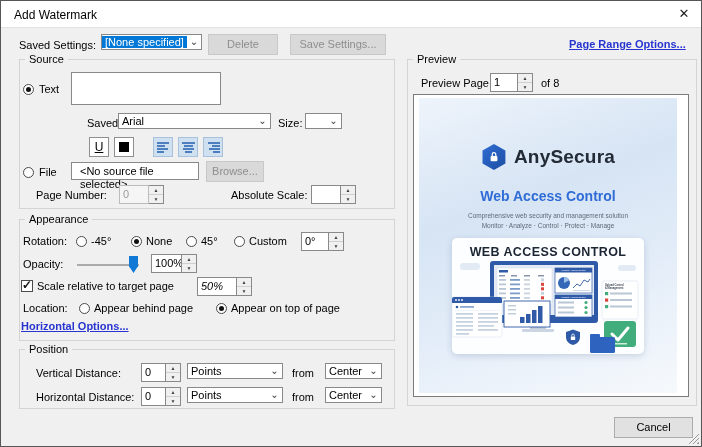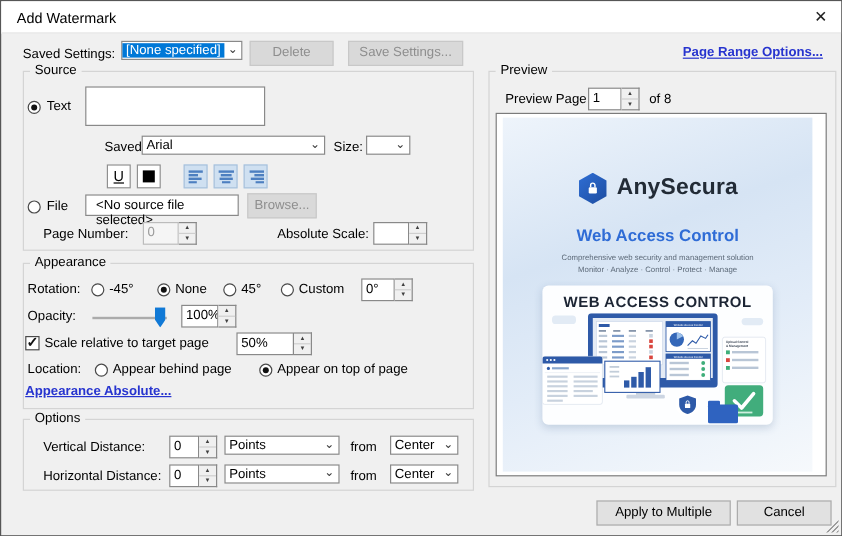--- a/index.html
+++ b/index.html
@@ -188,37 +188,37 @@
     <span class="box" style="width:31px;">100%</span>
     <span class="arrows">
       <span>▲</span>
       <span>▼</span>
     </span>
   </div>
 
   <span class="checkbox checked" style="left:20px;top:279px;"></span>
   <span class="lbl" style="left:36px;top:279px;">Scale relative to target page</span>
   <div class="spin" style="left:196px;top:276px;">
-    <span class="box" style="width:48px;">50%</span>
+    <span class="box" style="width:40px;font-style:italic;">50%</span>
     <span class="arrows">
       <span>▲</span>
       <span>▼</span>
     </span>
   </div>
 
   <span class="lbl" style="left:22px;top:301px;">Location:</span>
   <span class="radio" style="left:78px;top:302px;"></span>
   <span class="lbl" style="left:93px;top:301px;">Appear behind page</span>
   <span class="radio checked" style="left:215px;top:302px;"></span>
   <span class="lbl" style="left:230px;top:301px;">Appear on top of page</span>
 
-  <span class="link" style="left:20px;top:319px;">Appearance Absolute...</span>
+  <span class="link" style="left:20px;top:319px;">Horizontal Options...</span>
 
   <div class="group" style="left:18px;top:348px;width:374px;height:58px;"></div>
-  <span class="legend" style="left:24px;top:342px;">Options</span>
+  <span class="legend" style="left:24px;top:342px;">Position</span>
 
   <span class="lbl" style="left:35px;top:366px;">Vertical Distance:</span>
   <div class="spin" style="left:140px;top:362px;">
     <span class="box" style="width:25px;">0</span>
     <span class="arrows">
       <span>▲</span>
       <span>▼</span>
     </span>
   </div>
   <div class="combo" style="left:186px;top:362px;width:96px;">
@@ -405,16 +405,15 @@
         <g>
           <circle cx="121" cy="76" r="10" fill="#ffffff"></circle>
           <path d="M121,68.5 l7,2.6 v5 c0,4.4 -3.2,7 -7,8 c-3.8,-1 -7,-3.6 -7,-8 v-5 z" fill="#2e5aa8"></path>
           <rect x="118.8" y="75.5" width="4.4" height="3.6" rx="0.6" fill="#ffffff"></rect>
           <path d="M119.8,75.5 v-1.3 a1.2,1.2 0 0 1 2.4,0 v1.3" fill="none" stroke="#ffffff" stroke-width="0.8"></path>
         </g>
       </svg>
     </div>
   </div>
 
-  <div class="btn" style="left:496px;top:416px;width:112px;">Apply to Multiple</div>
   <div class="btn" style="left:613px;top:416px;width:79px;">Cancel</div>
   <div class="grip"></div>
 </div>
 
 </body></html>

